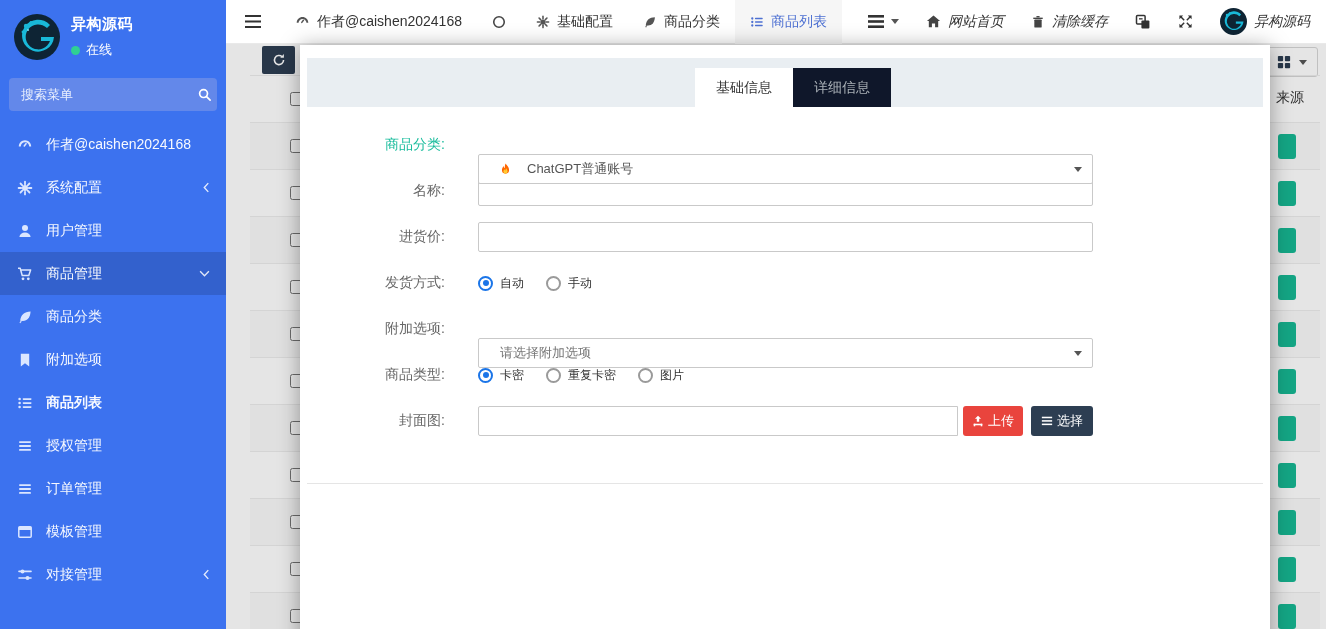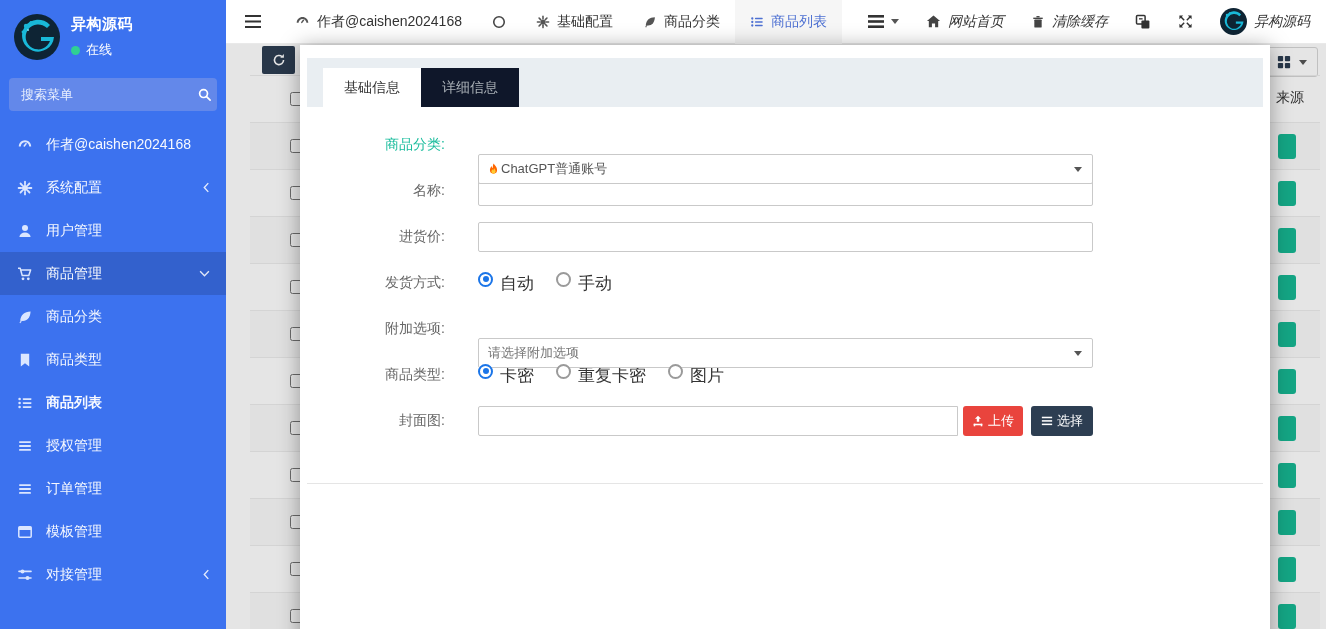--- a/index.html
+++ b/index.html
@@ -51,36 +51,36 @@
   .bg-row .act { position:absolute; right:24px; top:11px; width:18px; height:25px; background:#17b894; border-radius:3px; }
   .content-shade { position:absolute; inset:0; background:rgba(0,0,0,.10); z-index:2; }
 
   
   .modal { position:absolute; left:300px; top:45px; width:970px; height:700px; background:#fff; z-index:10; box-shadow:0 2px 20px rgba(0,0,0,.35); }
   .m-head { height:45px; background:#2c3d52; display:flex; align-items:center; padding:0 16px 0 20px; color:#fff; }
   .m-title { font-size:15px; }
   .m-ctrls { margin-left:auto; display:flex; align-items:center; gap:22px; }
   .m-ctrl { color:#e8edf2; cursor:pointer; width:13px; height:13px; display:flex; align-items:center; justify-content:center; }
   .m-body { position:relative; height:655px; }
-  .tab-strip { margin:13px 7px 0 7px; height:49px; background:#e9eef2; display:flex; align-items:flex-end; padding-left:16px; }
+  .tab-strip { margin:13px 7px 0 7px; height:49px; background:#e9eef2; display:flex; align-items:flex-end; padding-left:16px;justify-content:center; }
   .m-tab { height:39px; line-height:39px; padding:0 21px; font-size:14px; cursor:pointer; }
   .m-tab.active { background:#fff; color:#333; }
   .m-tab.inactive { background:#0f172a; color:#a9b0b6; }
   .tab-content { margin:0 7px; border-bottom:1px solid #e5e5e5; padding:23px 0 31px 33px; }
   .f-row { display:flex; align-items:center; height:30px; margin-bottom:16px; }
   .f-row:last-child { margin-bottom:16px; }
   .f-label { width:105px; text-align:right; margin-right:33px; color:#676767; font-size:14px; }
   .f-label.accent { color:#18bc9c; }
   .f-ctl { width:615px; display:flex; align-items:center; }
   .t-input { width:615px; height:30px; border:1px solid #c9c9c9; border-radius:2px; background:#fff; outline:none; padding:0 8px; font-family:inherit; font-size:13px; }
-  .sel { position:relative; width:615px; height:30px; border:1px solid #c9c9c9; border-radius:2px; background:#fff; display:flex; align-items:center; padding:0 26px 0 9px; cursor:pointer; font-size:13px; color:#555; gap:2px;margin-top:48px; }
+  .sel { position:relative; width:615px; height:30px; border:1px solid #c9c9c9; border-radius:2px; background:#fff; display:flex; align-items:center; padding:0 26px 0 21px; cursor:pointer; font-size:13px; color:#555; gap:16px;margin-top:48px; }
   .sel .caret { position:absolute; right:10px; top:12px; }
   .sel.placeholder { color:#757575; }
   .radio-group { display:flex; align-items:center; gap:22px; }
-  .radio-opt { display:flex; align-items:flex-start; gap:7px; cursor:pointer; color:#333; font-size:17px; }
+  .radio-opt { display:flex; align-items:center; gap:7px; cursor:pointer; color:#333; font-size:12px; }
   .rdo { width:15px; height:15px; border-radius:50%; border:2px solid #9a9a9a; background:#fff; position:relative; }
   .rdo.on { border-color:#1b75e8; }
   .rdo.on::after { content:""; position:absolute; left:2.5px; top:2.5px; width:6px; height:6px; border-radius:50%; background:#1b75e8; }
   .cover-input { width:480px; height:30px; border:1px solid #c9c9c9; border-radius:2px 0 0 2px; outline:none; padding:0 8px; font-family:inherit; }
   .btn-upload { margin-left:5px; width:60px; height:30px; background:#e9443d; color:#fff; border:none; border-radius:3px; display:flex; align-items:center; justify-content:center; gap:4px; font-size:13px; cursor:pointer; font-family:inherit; }
   .btn-choose { margin-left:8px; width:62px; height:30px; background:#2d3e52; color:#fff; border:none; border-radius:3px; display:flex; align-items:center; justify-content:center; gap:4px; font-size:13px; cursor:pointer; font-family:inherit; }
 </style>
 </head>
 <body>
 
@@ -180,21 +180,21 @@
           </svg>
         </span>
       <span class="lbl">商品分类</span>
     </div>
     <div class="menu-item">
       <span class="mico">
           <svg viewBox="0 0 16 16" width="16" height="16" fill="currentColor">
             <path d="M3.8 1.8h8.4v12.6L8 11.2l-4.2 3.2z"></path>
           </svg>
         </span>
-      <span class="lbl">商品类型</span>
+      <span class="lbl">附加选项</span>
     </div>
     <div class="menu-item active-leaf">
       <span class="mico">
           <svg viewBox="0 0 16 16" width="16" height="16" fill="currentColor">
             <circle cx="2.6" cy="4" r="1.3"></circle>
             <rect x="5.6" y="3.2" width="9" height="1.7" rx=".8"></rect>
             <circle cx="2.6" cy="8" r="1.3"></circle>
             <rect x="5.6" y="7.2" width="9" height="1.7" rx=".8"></rect>
             <circle cx="2.6" cy="12" r="1.3"></circle>
             <rect x="5.6" y="11.2" width="9" height="1.7" rx=".8"></rect>

